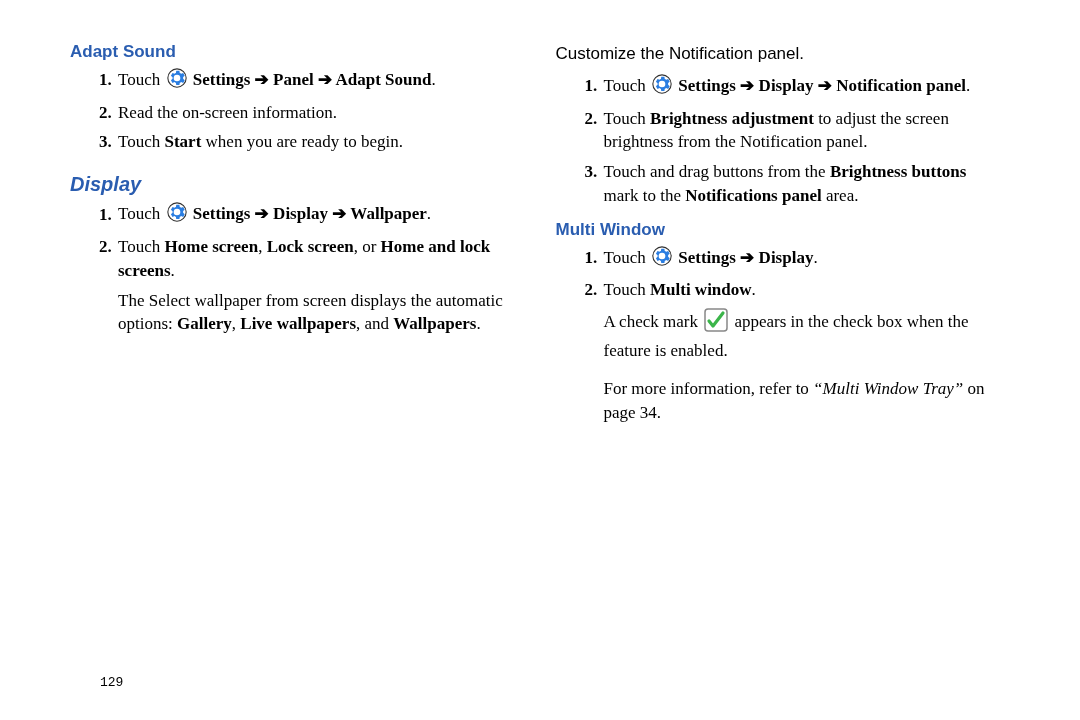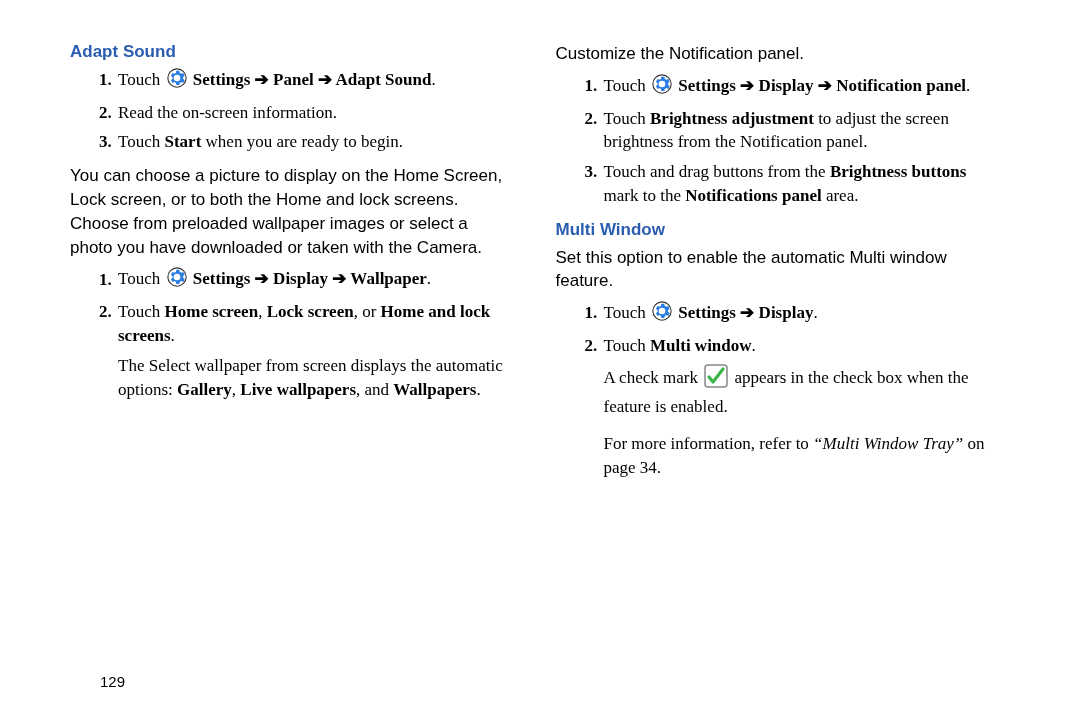--- a/index.html
+++ b/index.html
@@ -57,21 +57,22 @@
   .italic { font-style: italic; }
   .icon-gear, .icon-check {
     display: inline-block;
     vertical-align: middle;
     margin: 0 2px;
   }
   .pagenum {
     position: absolute;
     bottom: 28px;
     left: 100px;
-    font-size: 15px;
+    font-size: 13px;
+    font-family: Liberation Mono, monospace;
   }
   .indent-block {
     margin-left: 46px;
     margin-bottom: 8px;
   }
 </style>
 </head>
 <body>
 
 <div class="page">
@@ -89,21 +90,21 @@
             </svg>
         </span>
         <span class="bold">Settings ➔ Panel ➔ Adapt Sound</span><span>.</span>
       </li>
       <li>Read the on-screen information.</li>
       <li>
         <span>Touch </span><span class="bold">Start</span><span> when you are ready to begin.</span>
       </li>
     </ol>
 
-    <p>You can choose a picture to display on the Home Screen, Lock screen, or to both the Home and lock screens. Choose from preloaded wallpaper images or select a photo you have downloaded or taken with the Camera.</p>
+    <div class="major-heading">Display</div>
     <ol>
       <li>
         <span>Touch </span>
         <span class="icon-gear">
           <svg width="20" height="20" viewBox="0 0 24 24">
               <circle cx="12" cy="12" r="11" fill="none" stroke="#333" stroke-width="1.3"></circle>
               <path fill="#2a7de1" d="M12 8a4 4 0 100 8 4 4 0 000-8zm7.4 4c0 .4 0 .7-.1 1l2 1.6-1.9 3.3-2.4-1a7 7 0 01-1.7 1l-.4 2.6h-3.8l-.4-2.6a7 7 0 01-1.7-1l-2.4 1L4.7 14.6l2-1.6a7 7 0 010-2l-2-1.6L6.6 6l2.4 1a7 7 0 011.7-1l.4-2.6h3.8l.4 2.6a7 7 0 011.7 1l2.4-1 1.9 3.3-2 1.6c.1.4.1.7.1 1.1z"></path>
             </svg>
         </span>
         <span class="bold">Settings ➔ Display ➔ Wallpaper</span><span>.</span>
@@ -133,21 +134,20 @@
       </li>
       <li>
         <span>Touch </span><span class="bold">Brightness adjustment</span><span> to adjust the screen brightness from the Notification panel.</span>
       </li>
       <li>
         <span>Touch and drag buttons from the </span><span class="bold">Brightness buttons</span><span> mark to the </span><span class="bold">Notifications panel</span><span> area.</span>
       </li>
     </ol>
 
     <div class="sub-heading">Multi Window</div>
-    <p>Set this option to enable the automatic Multi window feature.</p>
     <ol>
       <li>
         <span>Touch </span>
         <span class="icon-gear">
           <svg width="20" height="20" viewBox="0 0 24 24">
               <circle cx="12" cy="12" r="11" fill="none" stroke="#333" stroke-width="1.3"></circle>
               <path fill="#2a7de1" d="M12 8a4 4 0 100 8 4 4 0 000-8zm7.4 4c0 .4 0 .7-.1 1l2 1.6-1.9 3.3-2.4-1a7 7 0 01-1.7 1l-.4 2.6h-3.8l-.4-2.6a7 7 0 01-1.7-1l-2.4 1L4.7 14.6l2-1.6a7 7 0 010-2l-2-1.6L6.6 6l2.4 1a7 7 0 011.7-1l.4-2.6h3.8l.4 2.6a7 7 0 011.7 1l2.4-1 1.9 3.3-2 1.6c.1.4.1.7.1 1.1z"></path>
             </svg>
         </span>
         <span class="bold">Settings ➔ Display</span><span>.</span>

